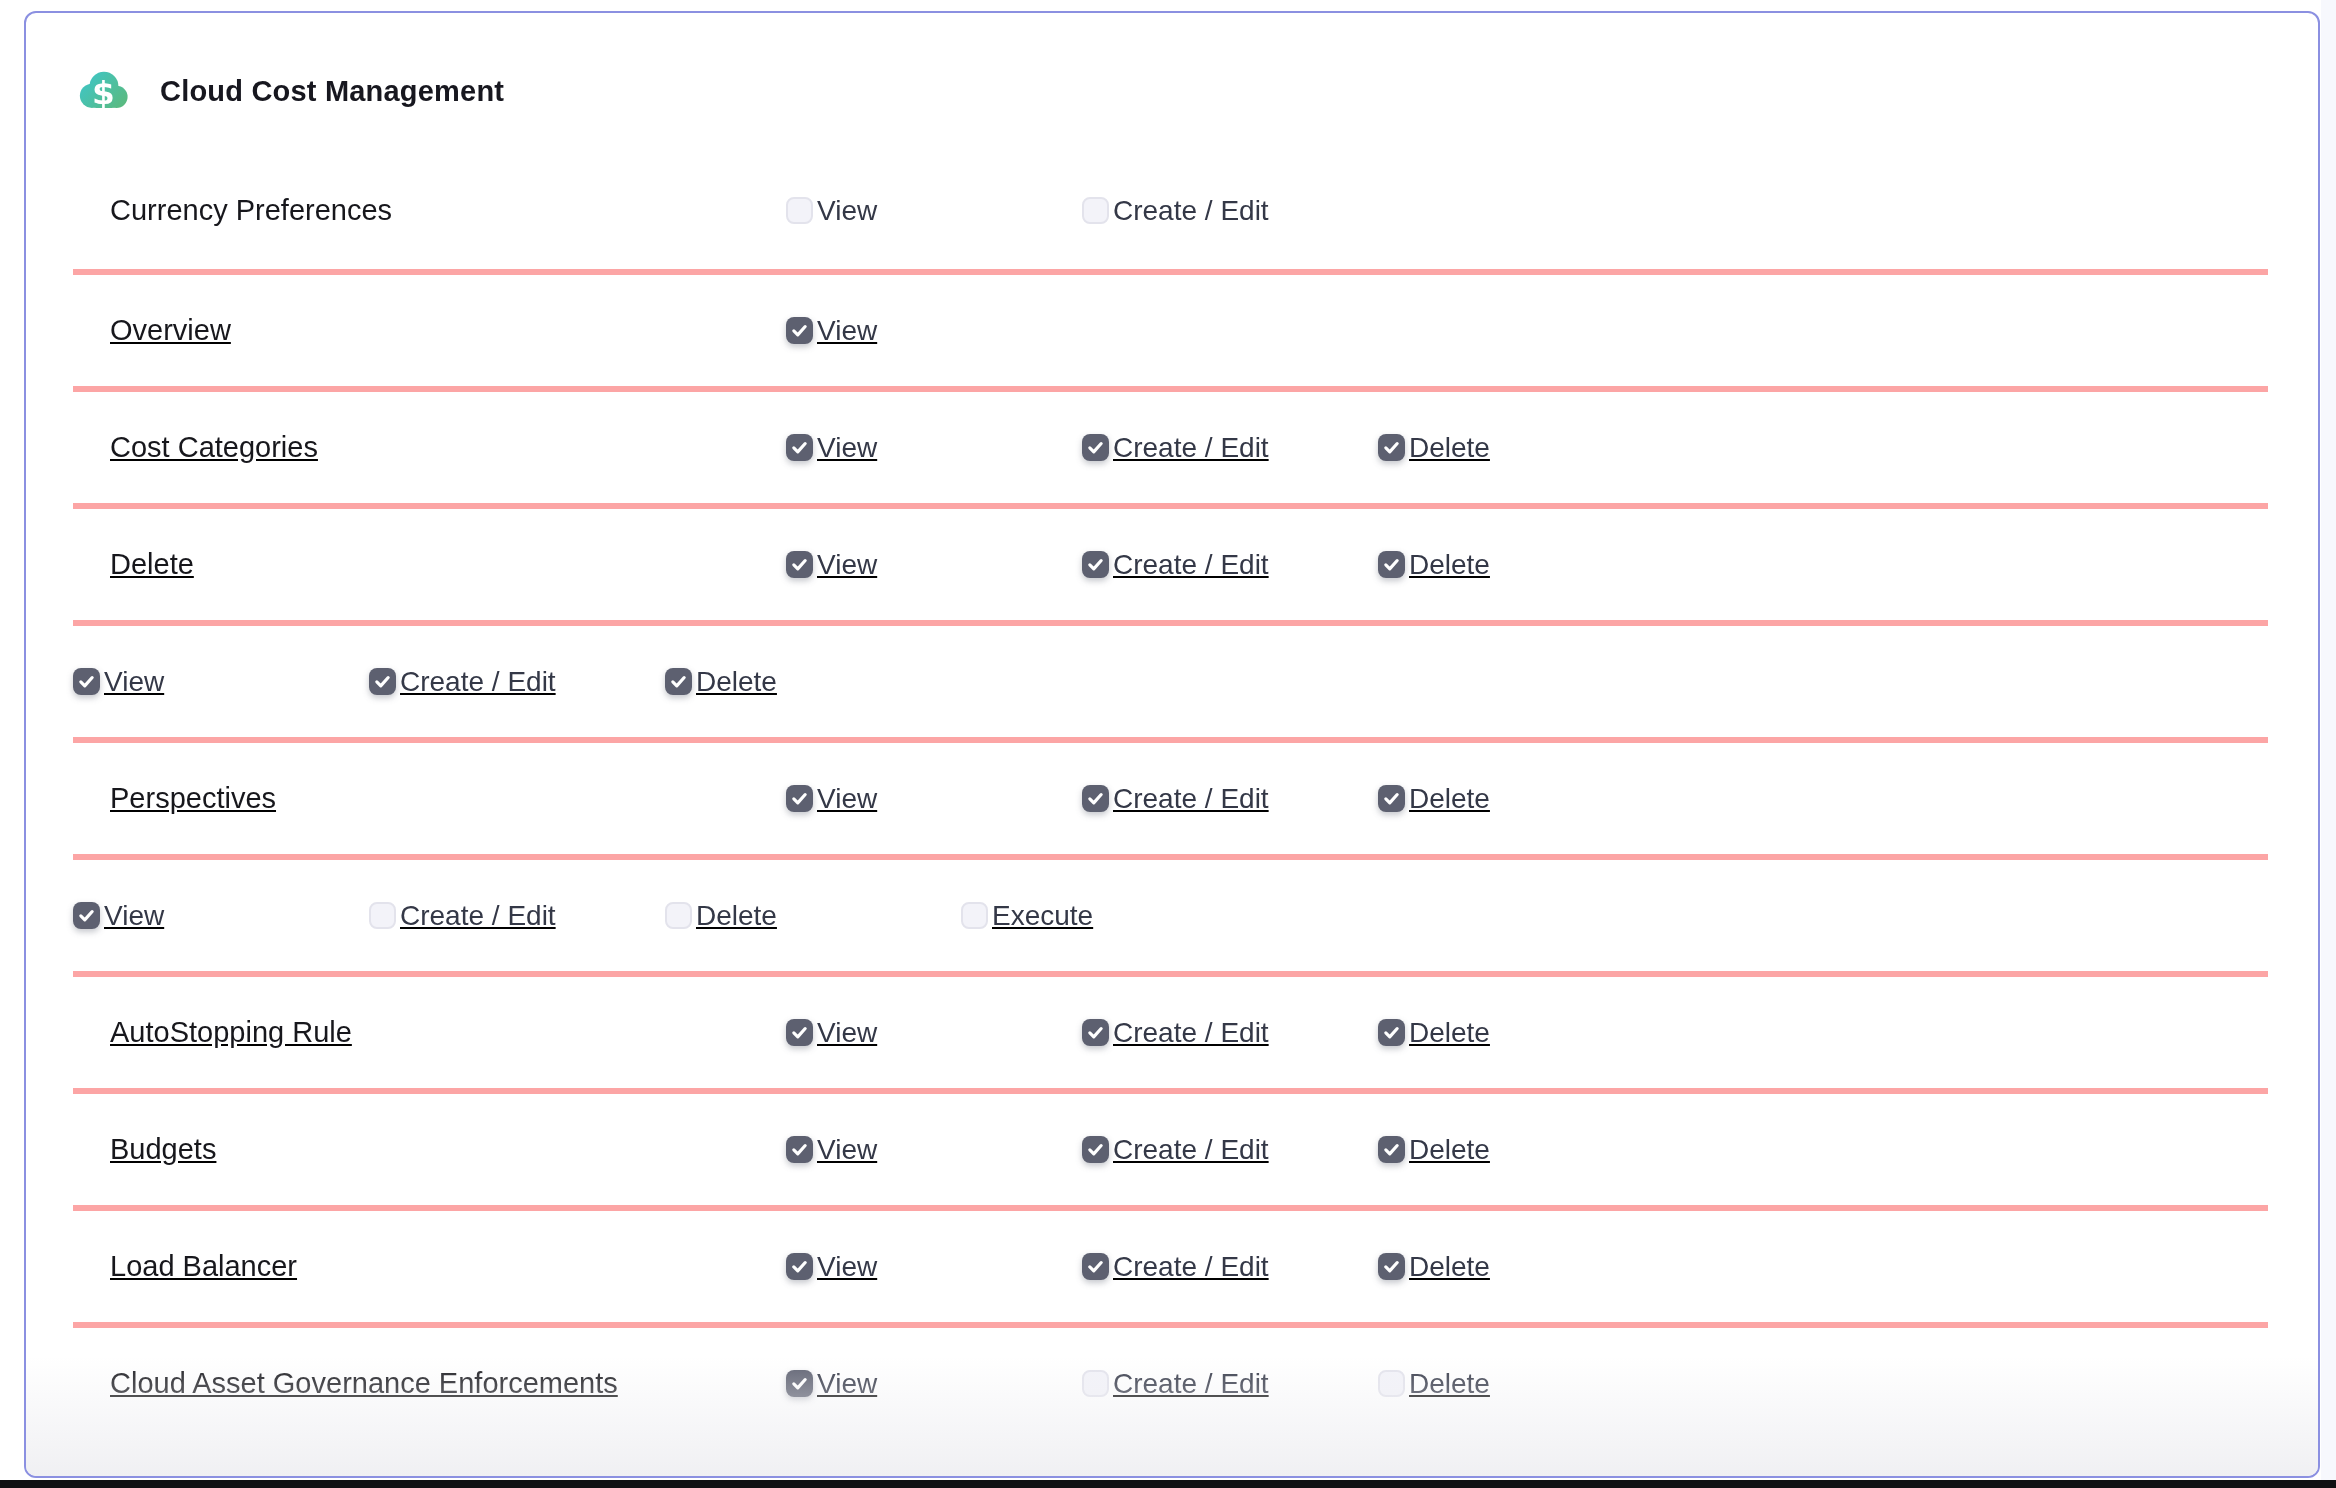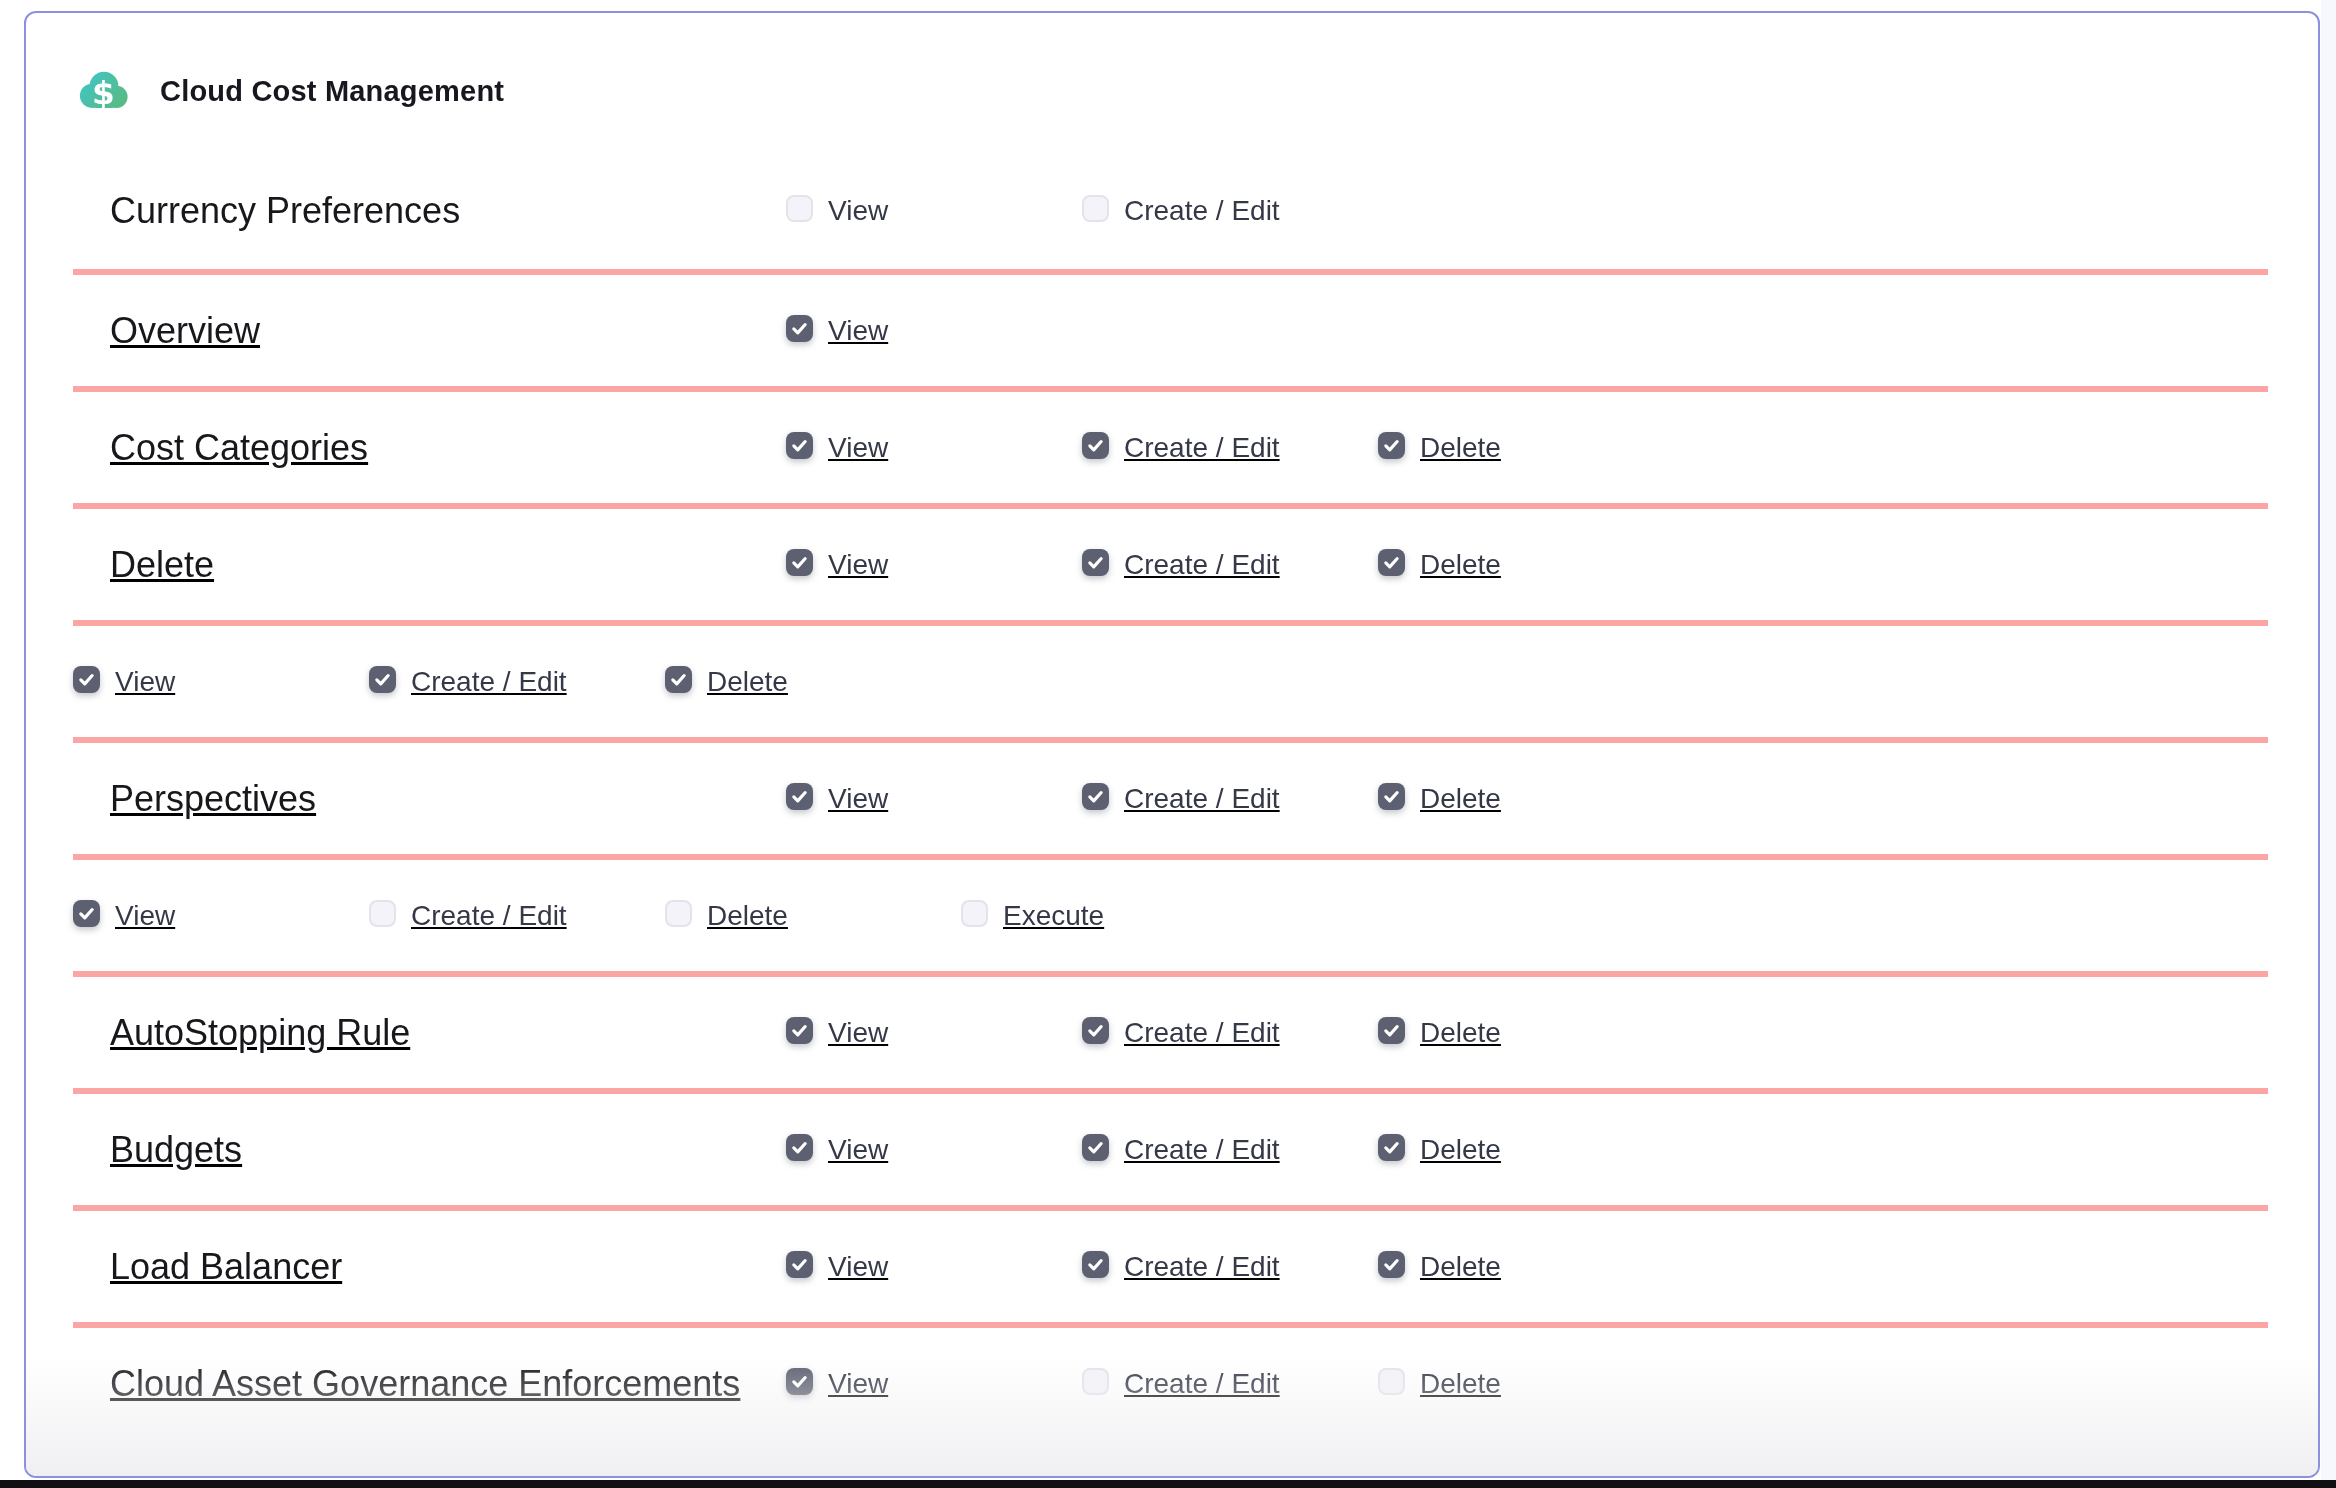--- a/index.html
+++ b/index.html
@@ -40,26 +40,26 @@
     height:117px;
     margin:0 50px 0 47px;
     display:flex;align-items:center;
     box-sizing:border-box;
   }
   .perm-row + .perm-row{border-top:6px solid #fca5a5;text-decoration:underline;}
   .row-label{
     flex:0 0 713px;
     padding-left:37px;
     box-sizing:border-box;
-    font-size:36px;color:#17171C;
+    font-size:29px;color:#17171C;
     white-space:nowrap;
   }
   .perm-cell{
     flex:0 0 296px;
-    display:flex;align-items:flex-start;gap:15px;
+    display:flex;align-items:center;gap:4px;
     cursor:pointer;
   }
   .perm-cell.empty{cursor:default;}
   .checkbox{
     width:27px;height:27px;border-radius:8px;flex:none;
     display:flex;align-items:center;justify-content:center;
     box-sizing:border-box;
   }
   .checkbox.unchecked{
     background:#F3F3F9;

